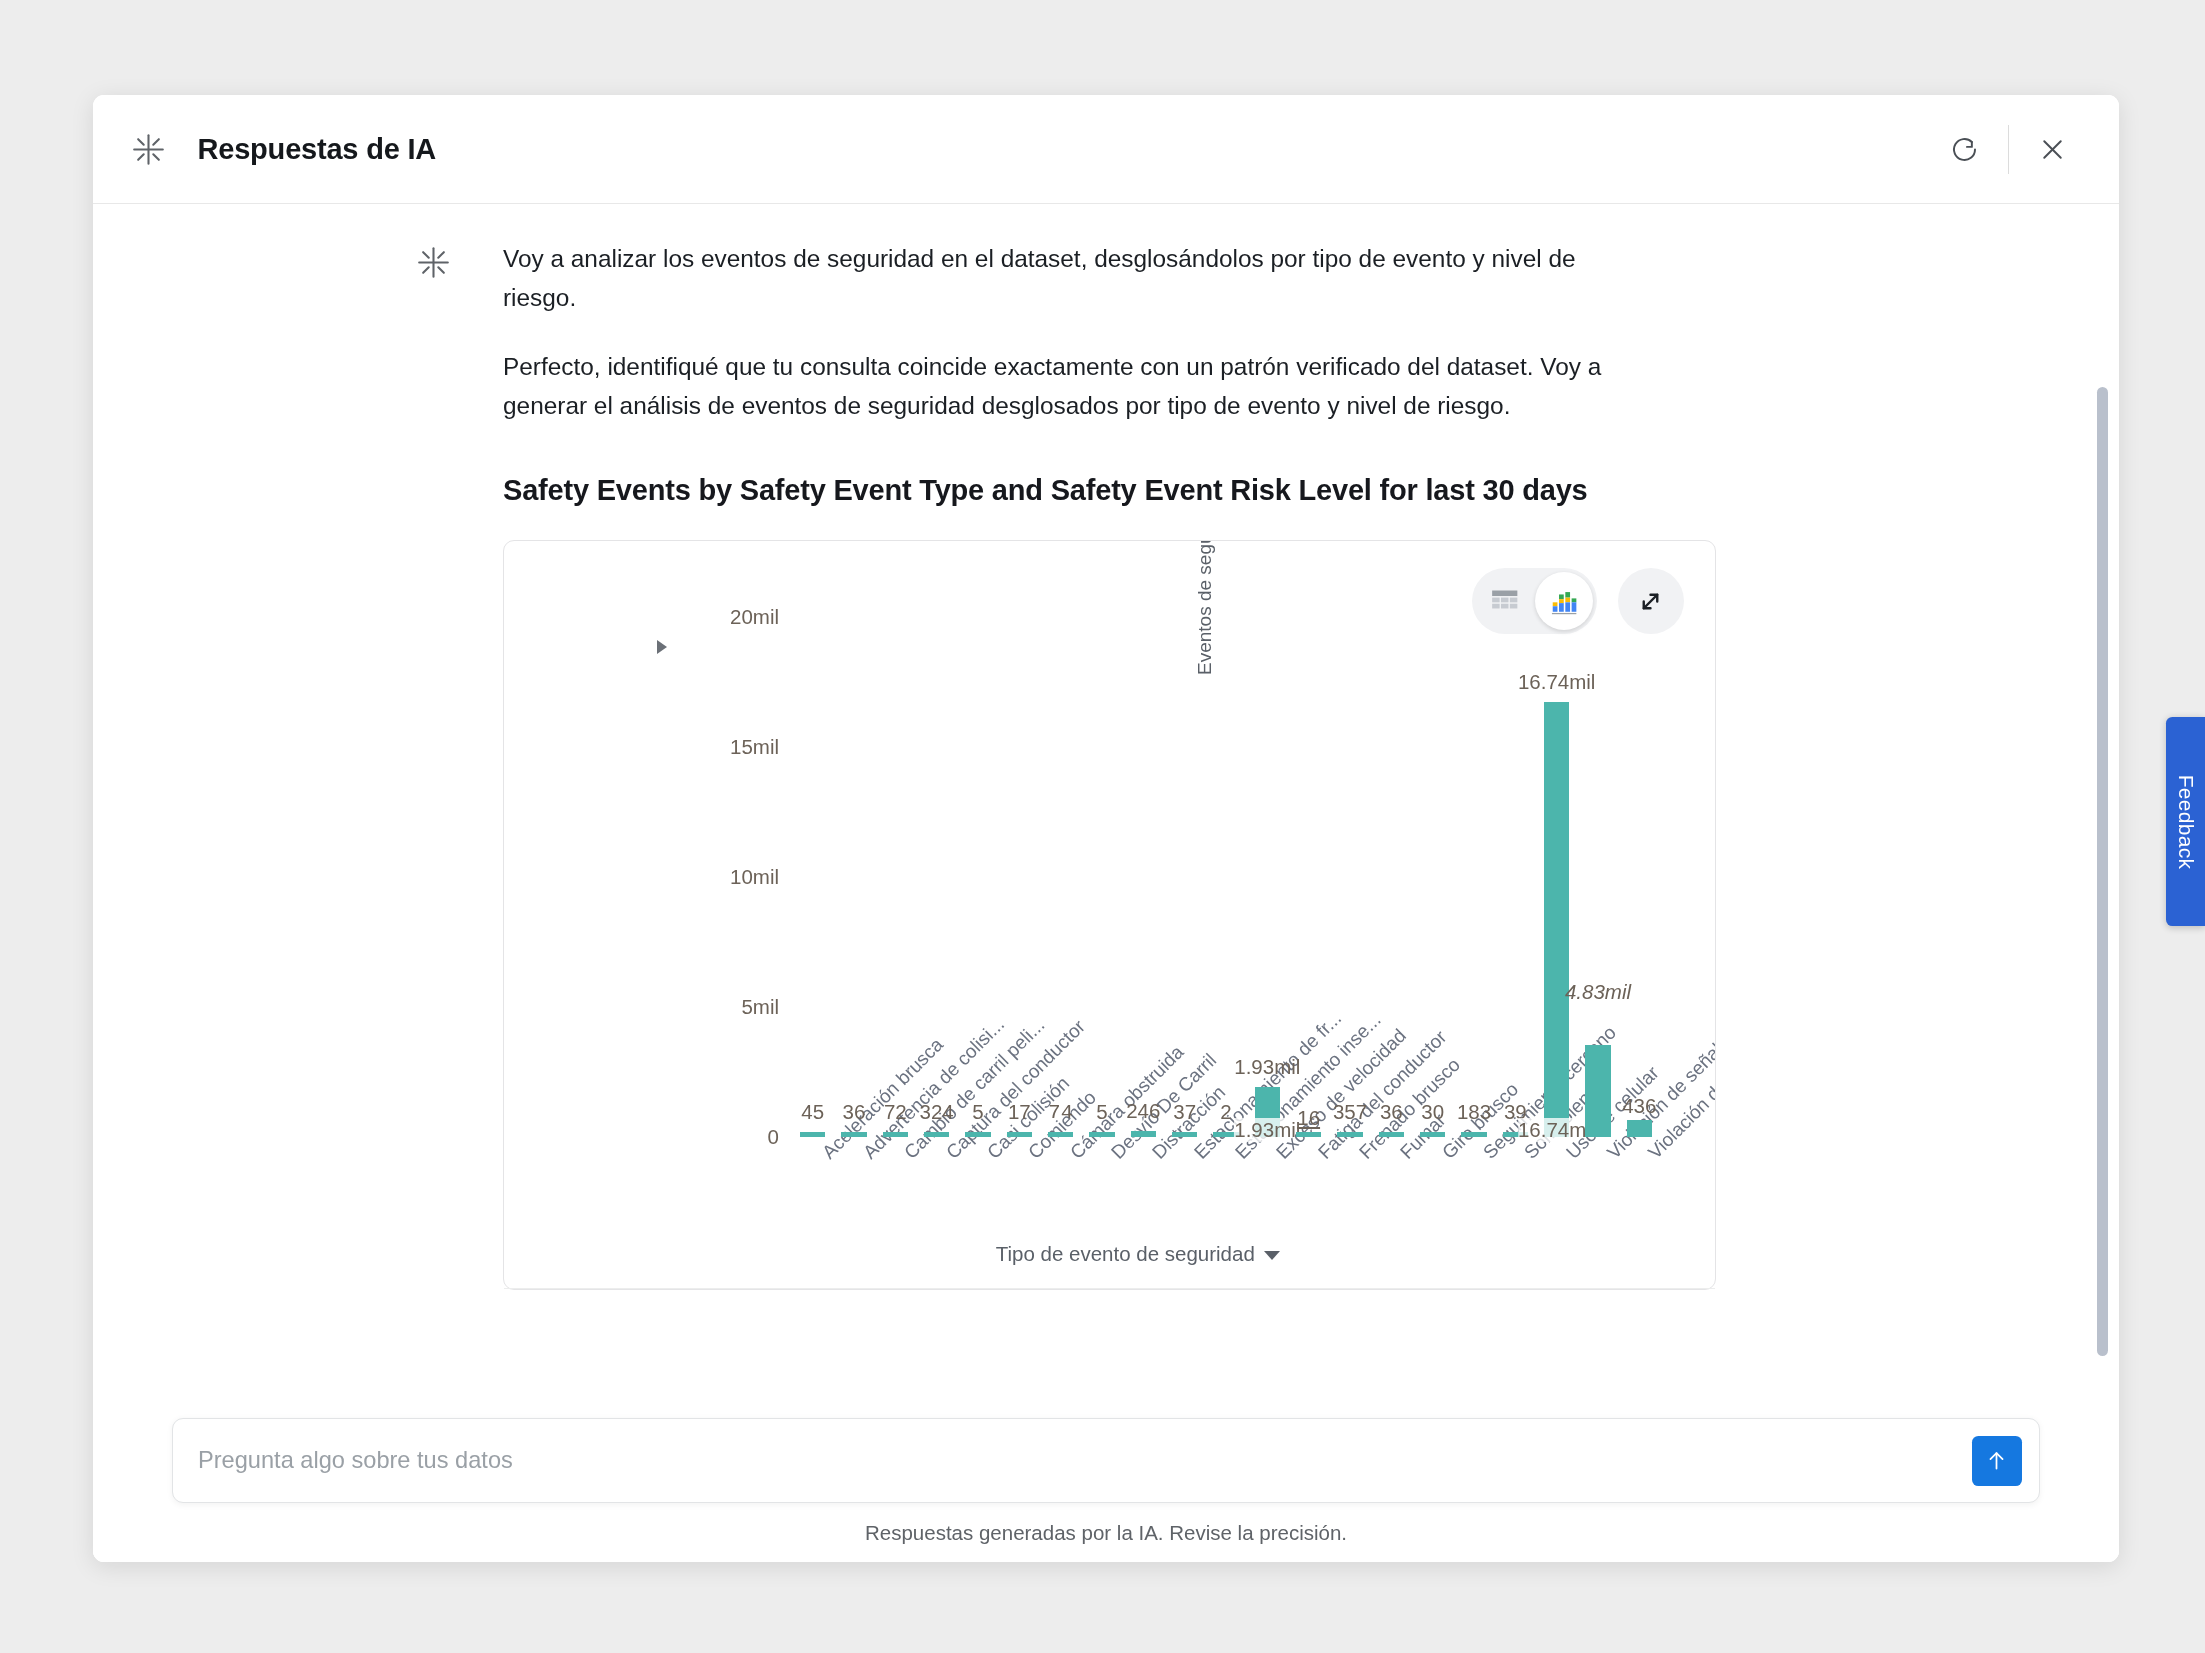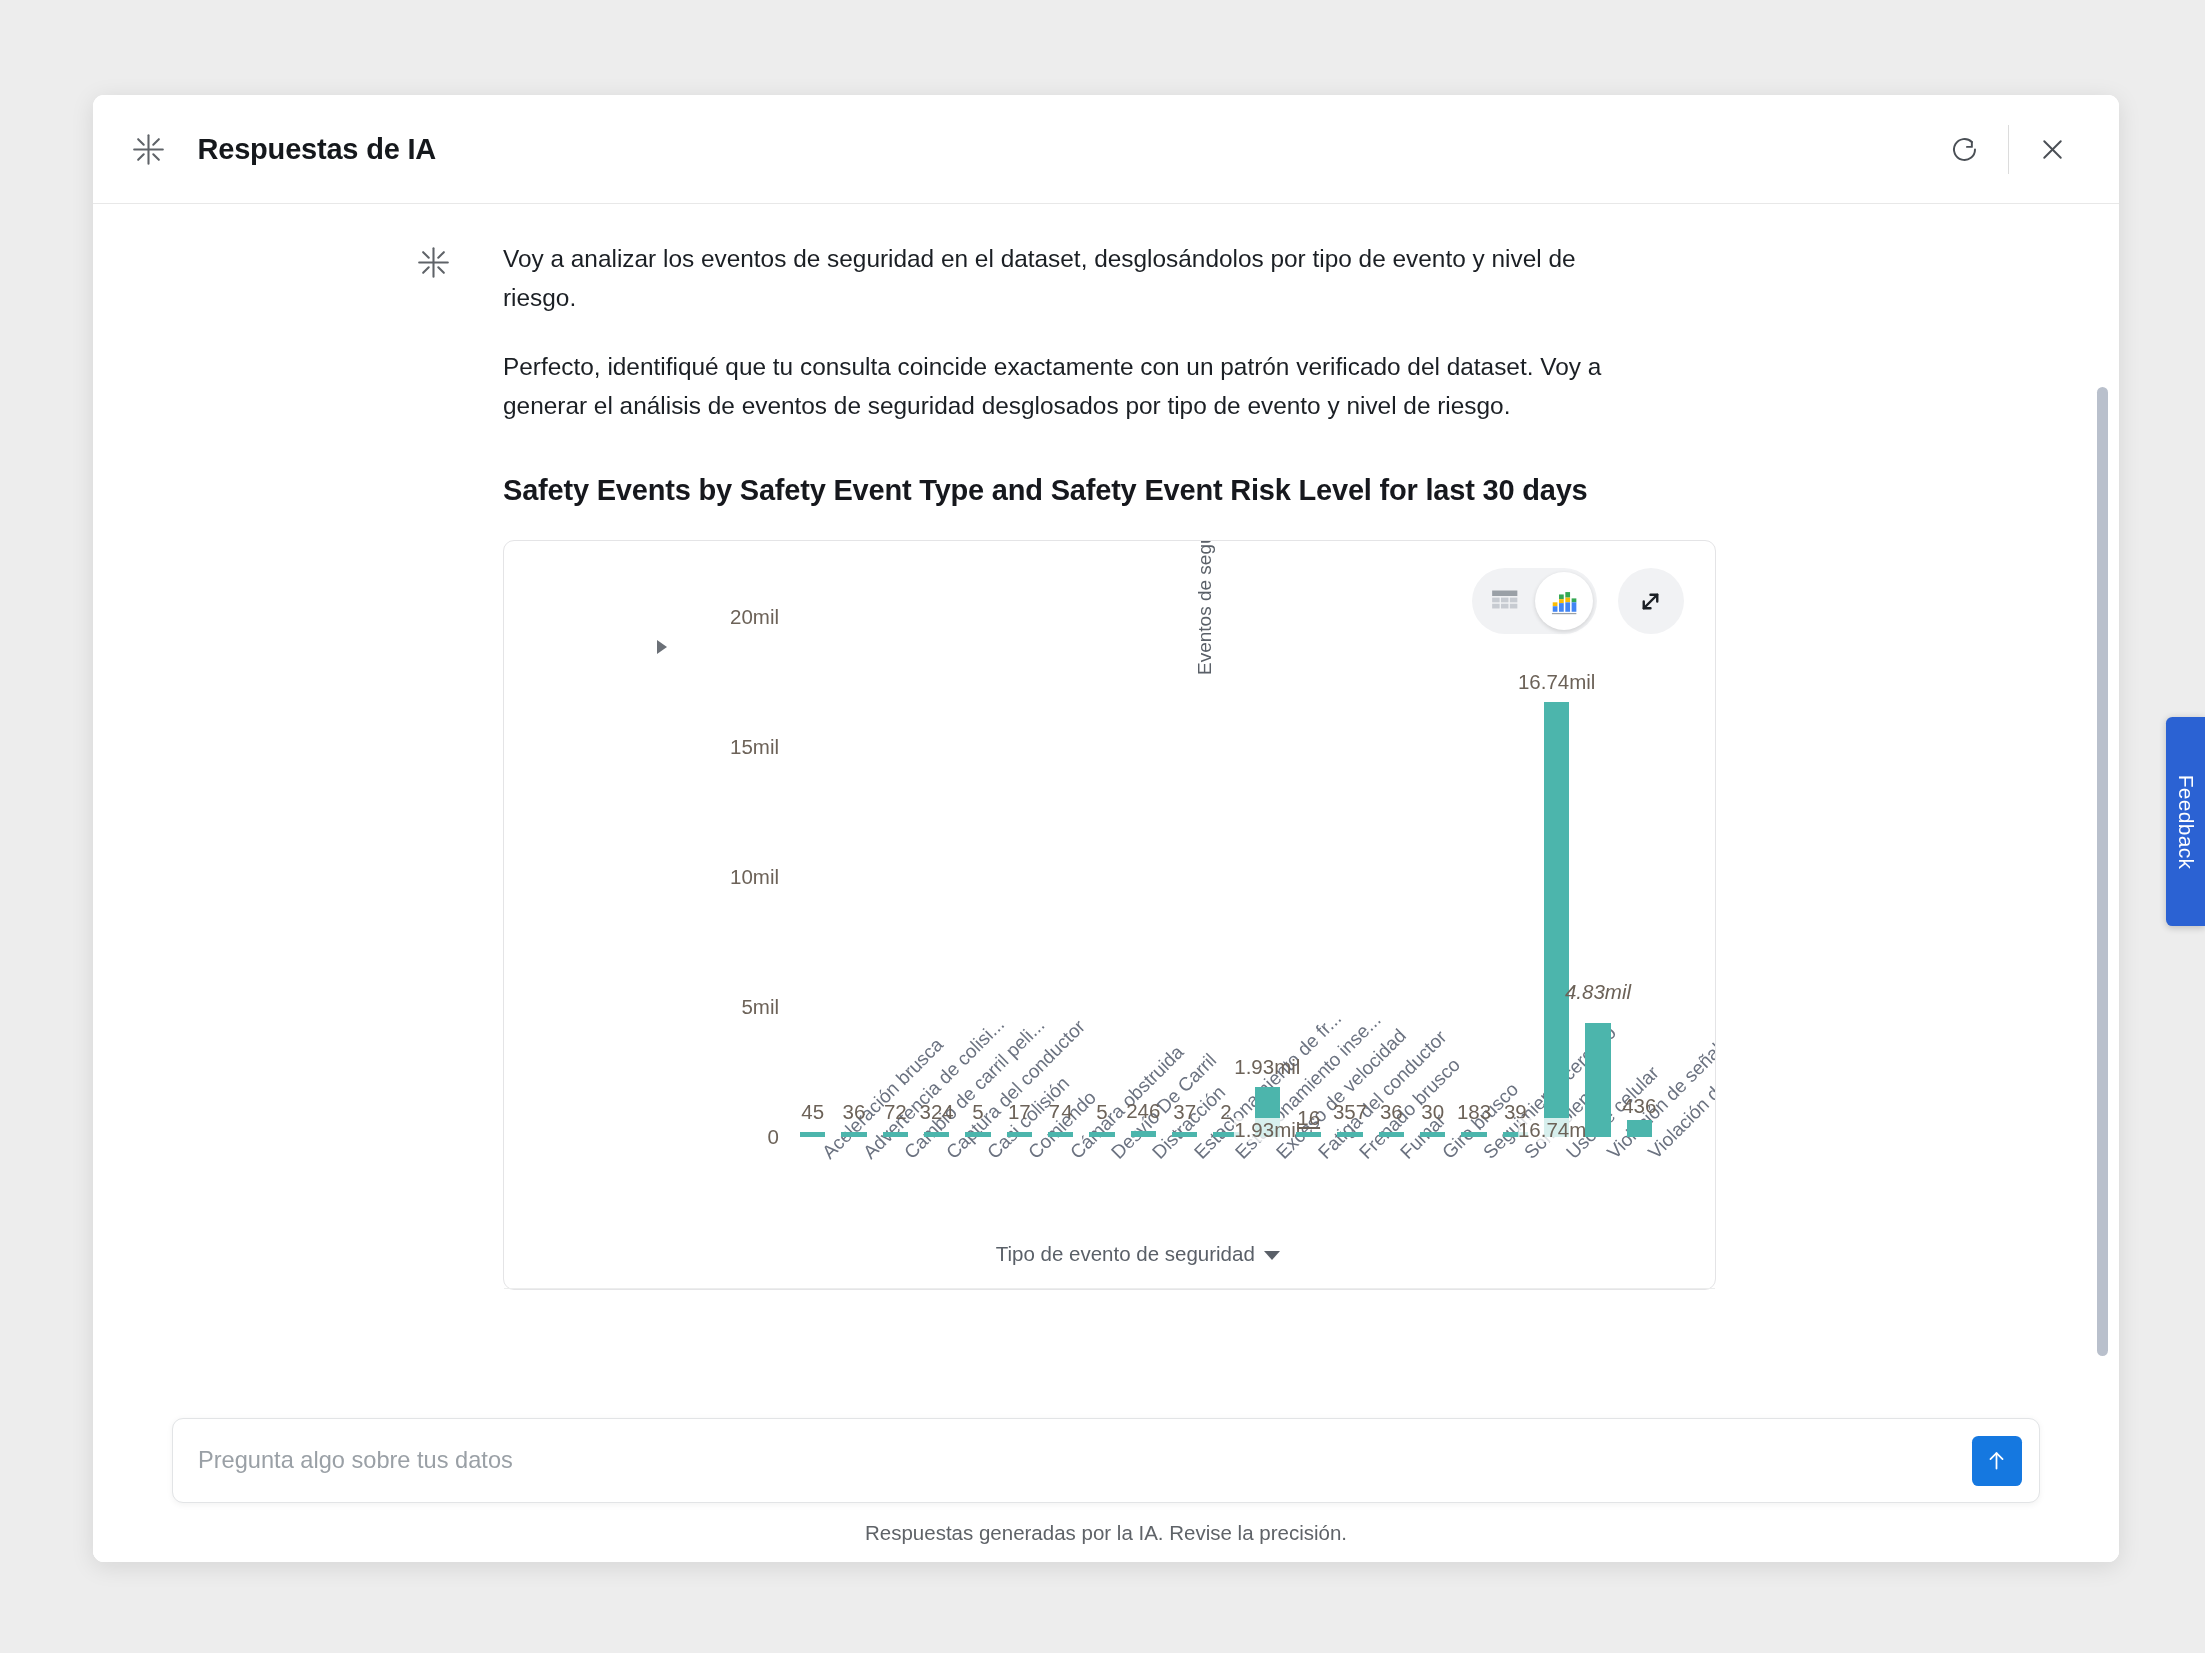--- a/index.html
+++ b/index.html
@@ -514,21 +514,21 @@
                   <div class="x-label" style="left: 83.9048%; top: 531px;">Somnolencia</div>
                   <div class="bar-slot" style="left: 85.7143%; width: 4.7619%;">
                     <div style="width: 62%; position: relative; height: 435px;">
                       <div class="bar-rect" style="height: 100%;"></div>
                       <div class="bar-value" style="bottom: 443px;">16.74mil</div>
                       <div class="bar-value dup" style="bottom: -4.7px; background: rgba(255, 255, 255, 0.78);">16.74mil</div>
                     </div>
                   </div>
                   <div class="x-label" style="left: 88.6667%; top: 531px;">Uso de celular</div>
                   <div class="bar-slot" style="left: 90.4762%; width: 4.7619%;">
-                    <div style="width: 62%; position: relative; height: 114px; font-style: italic;">
+                    <div style="width: 62%; position: relative; height: 92px; font-style: italic;">
                       <div class="bar-rect" style="height: 100%;"></div>
                       <div class="bar-value" style="bottom: 133px;">4.83mil</div>
                     </div>
                   </div>
                   <div class="x-label" style="left: 93.4286%; top: 531px;">Violación de señal de...</div>
                   <div class="bar-slot" style="left: 95.2381%; width: 4.7619%;">
                     <div style="width: 62%; position: relative; height: 17px;">
                       <div class="bar-rect" style="height: 100%;"></div>
                       <div class="bar-value" style="bottom: 19px;">436</div>
                     </div>

